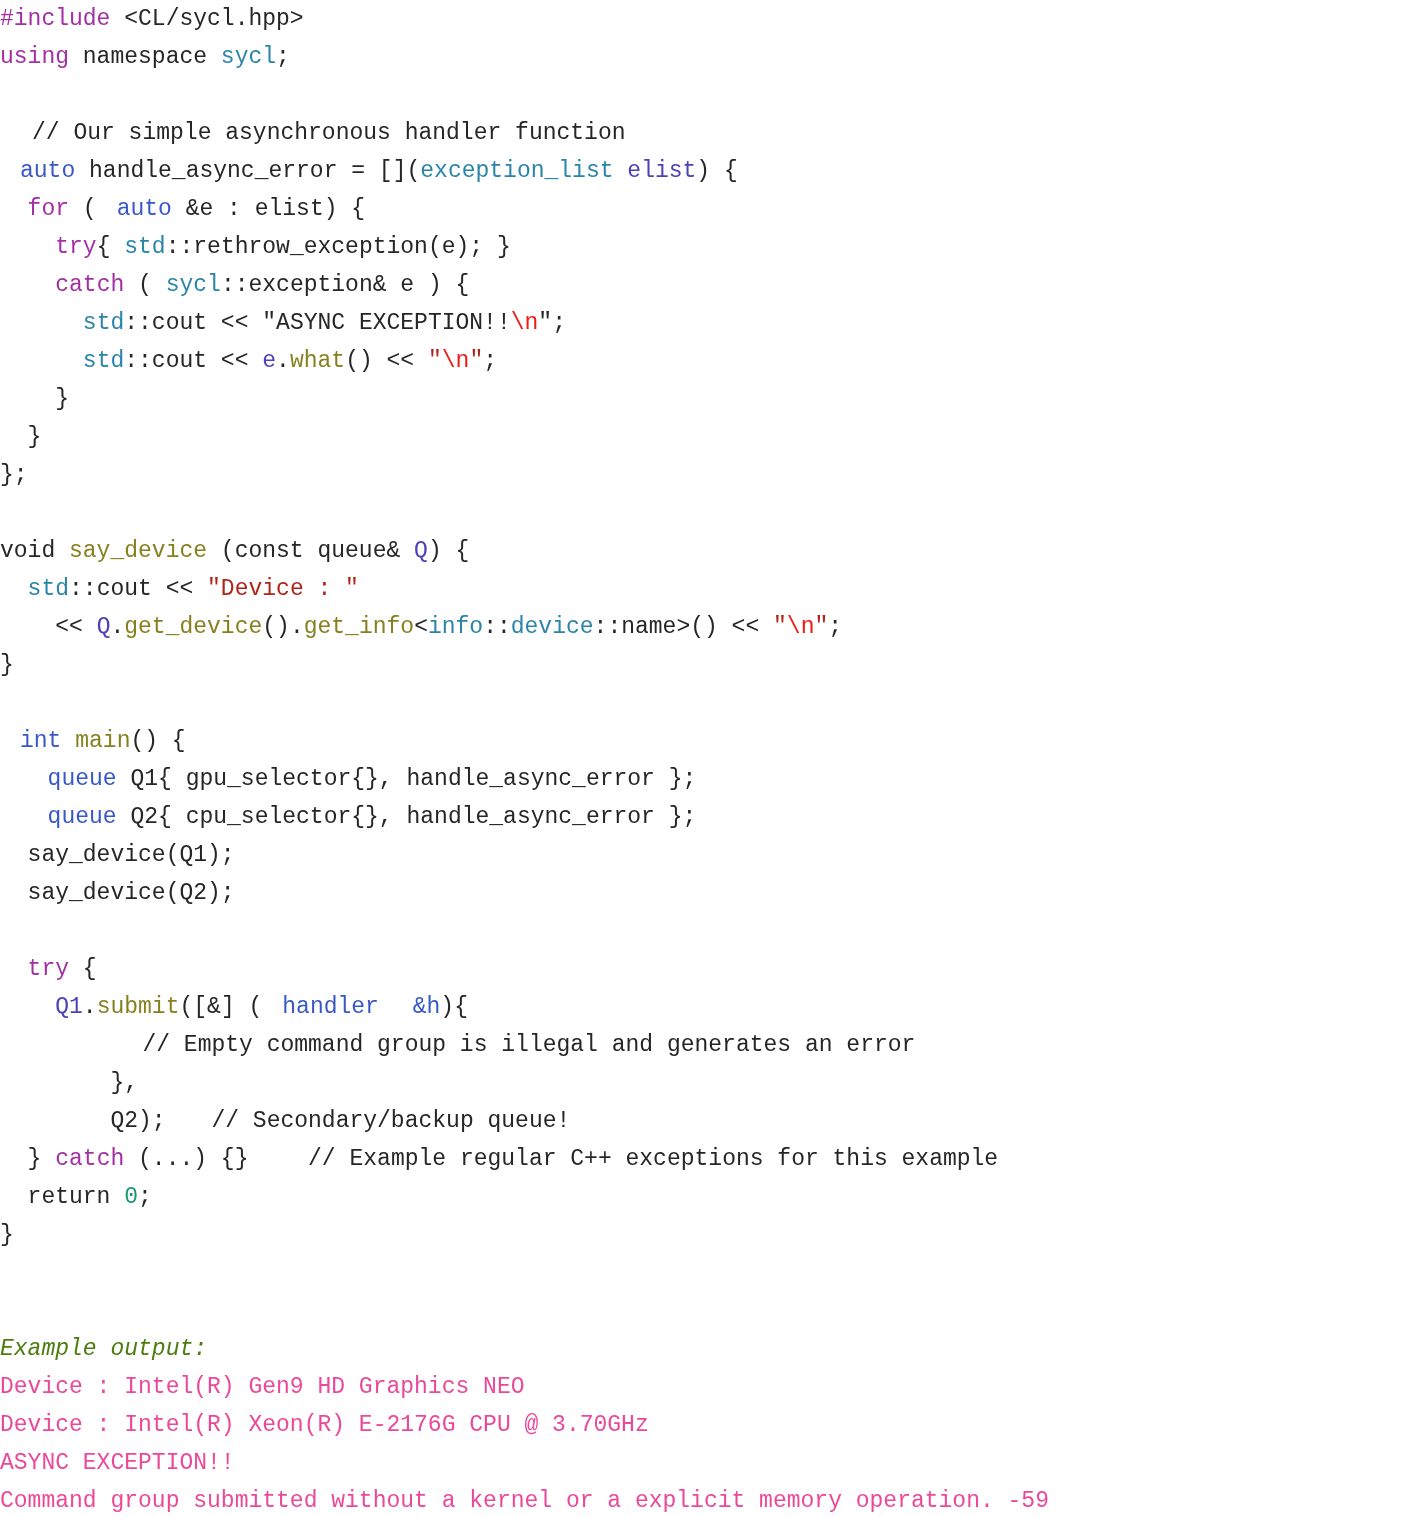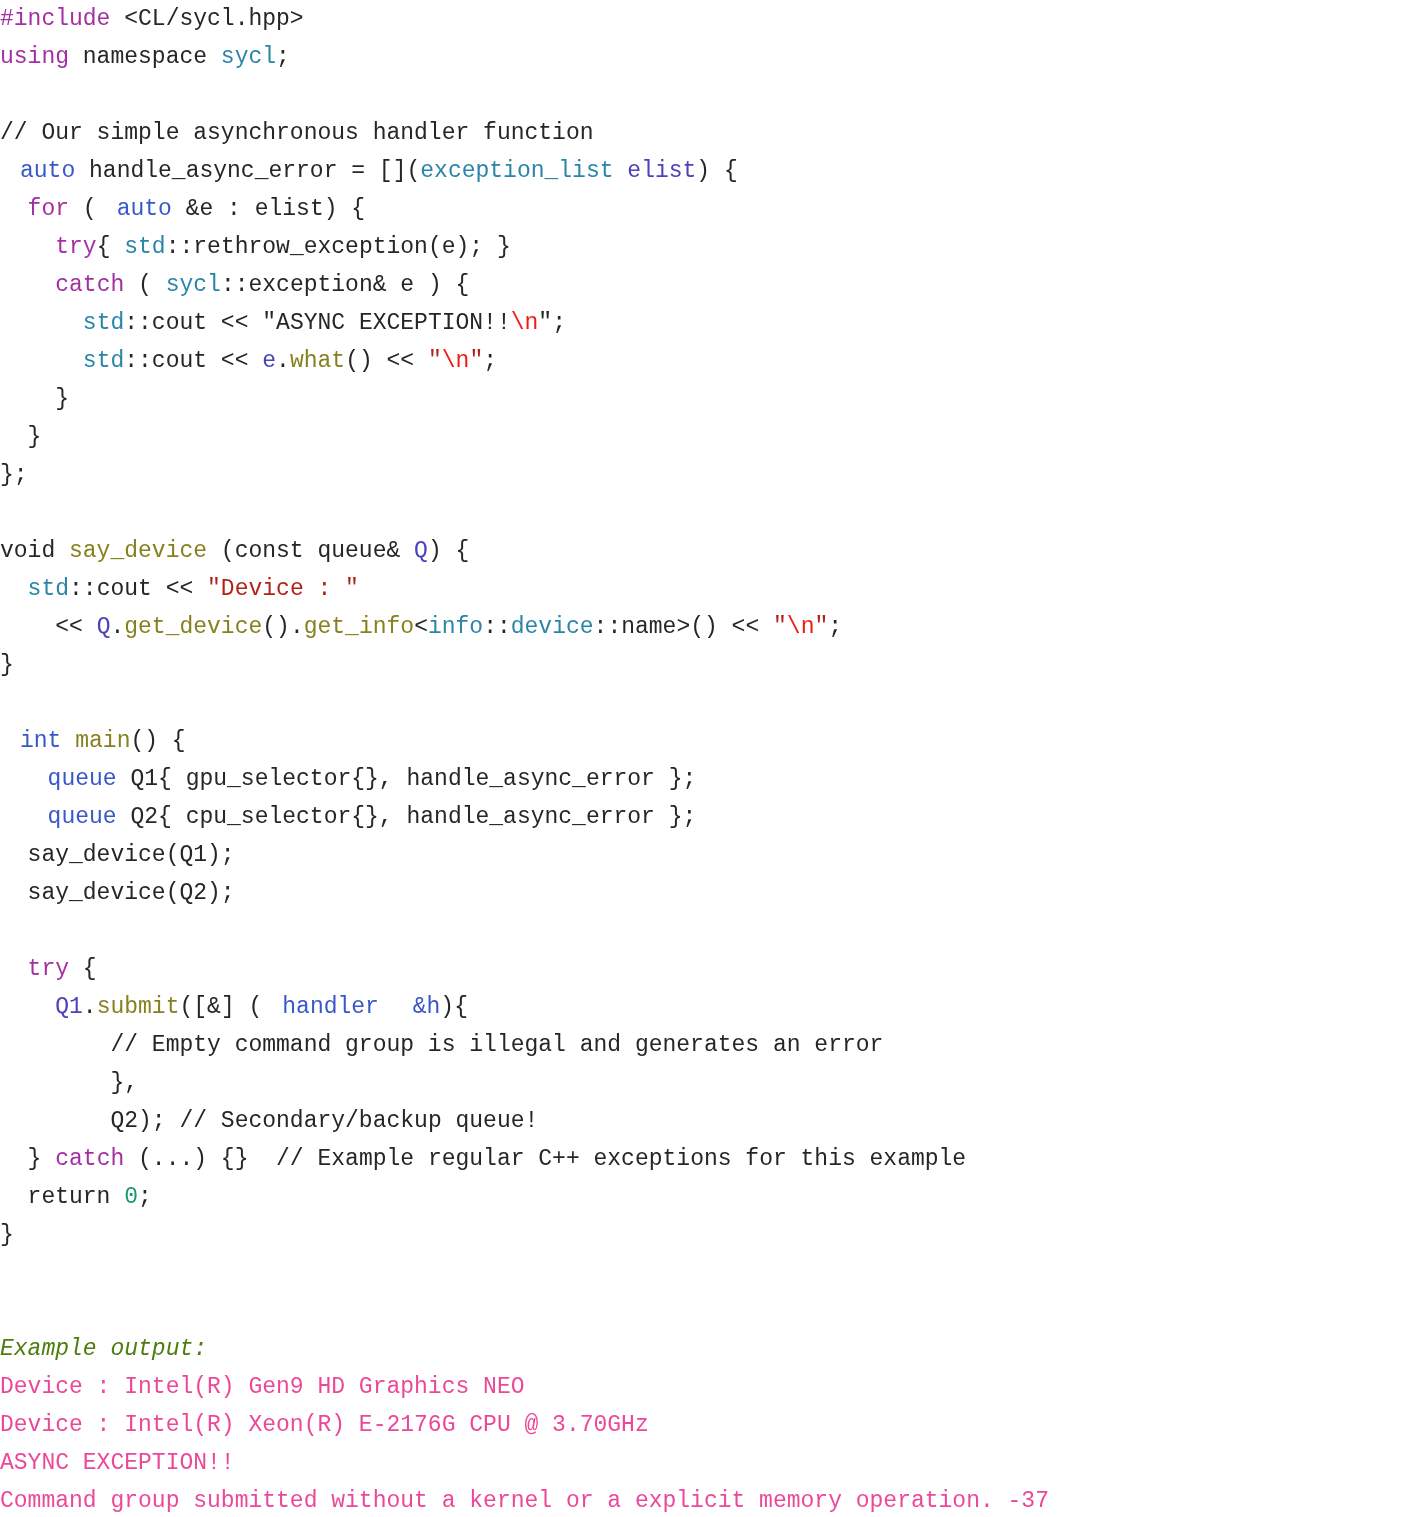--- a/index.html
+++ b/index.html
@@ -37,21 +37,21 @@
   }
   
   .tok-plain      { color: #262626; }
   .tok-preproc    { color: #a32fa3; }
   .tok-keyword    { color: #a32fa3; }
   .tok-type       { color: #3858c8; margin-left: 20px; }
   .tok-namespace  { color: #2a85a8; }
   .tok-class      { color: #2a85a8; }
   .tok-func       { color: #87801e; }
   .tok-var        { color: #4a42b8; text-align: right; }
-  .tok-comment    { color: #262626; }
+  .tok-comment    { color: #262626; margin-left: 32px; }
   .tok-string     { color: #262626; }
   .tok-string-red { color: #b02418; }
   .tok-escape     { color: #ee1b13; }
   .tok-number     { color: #149a6e; }
   .tok-output-hdr { color: #4d7c0f; font-style: italic; }
   .tok-output     { color: #ec4899; text-align: right; }
 </style>
 </head>
 <body>
 
@@ -88,14 +88,14 @@
     <div class="code-line"><span class="tok-plain">        Q2); </span><span class="tok-comment">// Secondary/backup queue!</span></div>
     <div class="code-line"><span class="tok-plain">  } </span><span class="tok-keyword">catch</span><span class="tok-plain"> (...) {}  </span><span class="tok-comment">// Example regular C++ exceptions for this example</span></div>
     <div class="code-line"><span class="tok-plain">  return </span><span class="tok-number">0</span><span class="tok-plain">;</span></div>
     <div class="code-line"><span class="tok-plain">}</span></div>
     <div class="code-line blank"> </div>
     <div class="code-line blank"> </div>
     <div class="code-line"><span class="tok-output-hdr">Example output:</span></div>
     <div class="code-line"><span class="tok-output">Device : Intel(R) Gen9 HD Graphics NEO</span></div>
     <div class="code-line"><span class="tok-output">Device : Intel(R) Xeon(R) E-2176G CPU @ 3.70GHz</span></div>
     <div class="code-line"><span class="tok-output">ASYNC EXCEPTION!!</span></div>
-    <div class="code-line"><span class="tok-output">Command group submitted without a kernel or a explicit memory operation. -37</span></div>
+    <div class="code-line"><span class="tok-output">Command group submitted without a kernel or a explicit memory operation. -59</span></div>
   </div>
 
 </body></html>

